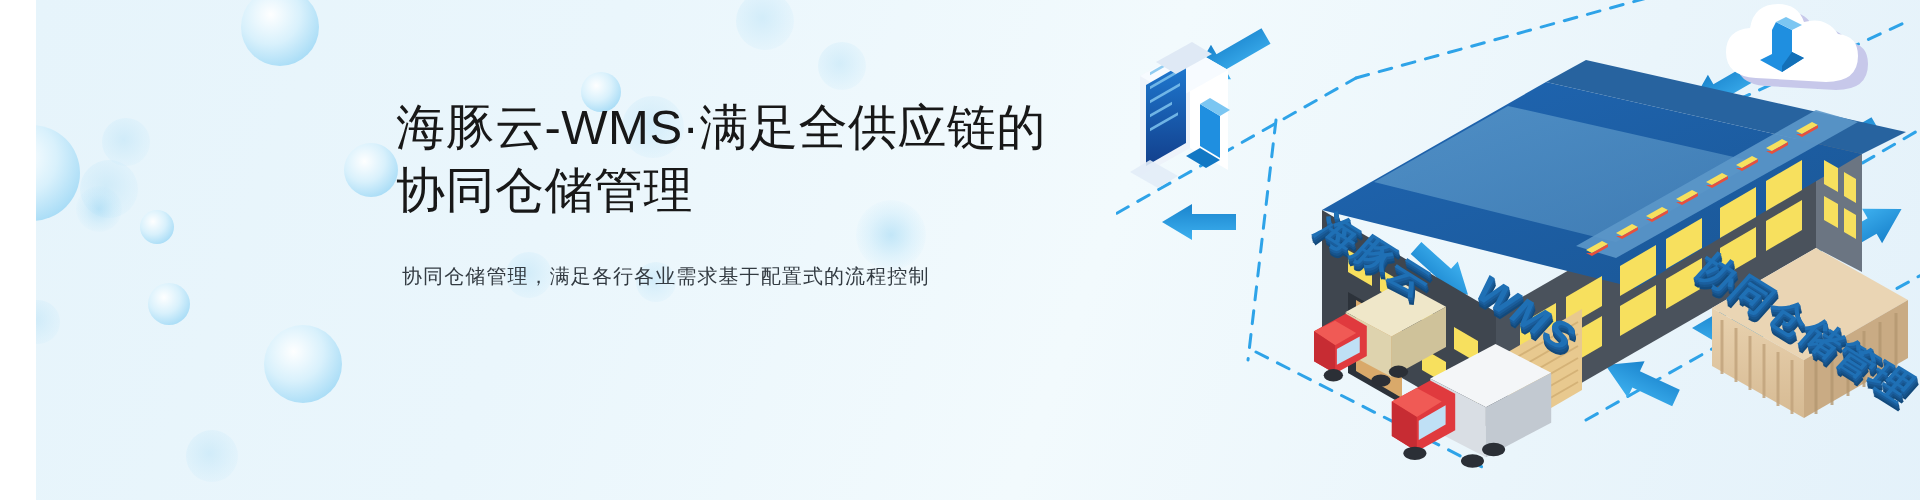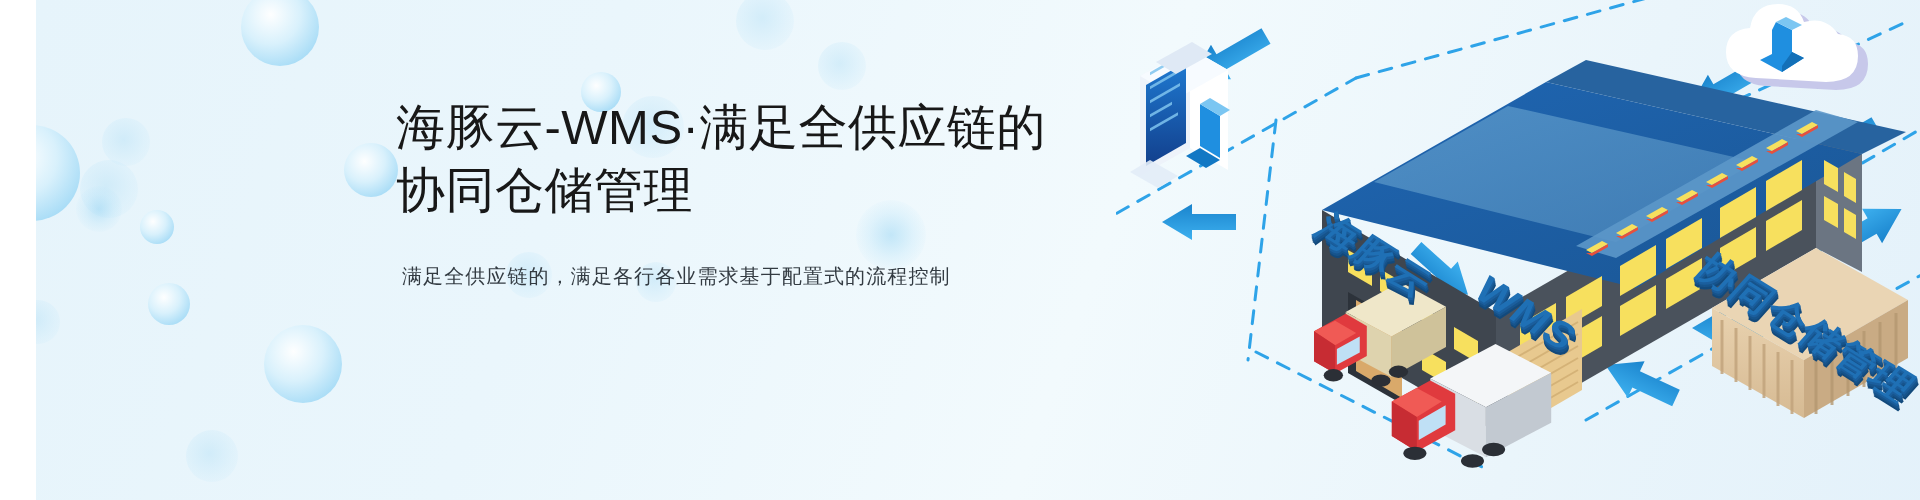--- a/index.html
+++ b/index.html
@@ -100,21 +100,21 @@
     <div class="bub soft" style="left:600px;top:262px;width:40px;height:40px;"></div>
     <div class="bub ring" style="left:820px;top:200px;width:70px;height:70px;"></div>
     <div class="bub soft" style="left:150px;top:430px;width:52px;height:52px;"></div>
   </div>
 
   <div class="copy">
     <div class="headline">
       <span>海豚云-WMS·满足全供应链的</span>
       <span class="l2">协同仓储管理</span>
     </div>
-    <div class="subtitle">满足全供应链的，满足各行各业需求基于配置式的流程控制</div>
+    <div class="subtitle">协同仓储管理，满足各行各业需求基于配置式的流程控制</div>
   </div>
 
   <div class="art">
     <svg viewBox="0 0 840 500" xmlns="http://www.w3.org/2000/svg">
       <defs>
         <linearGradient id="roofG" x1="0" y1="0" x2="1" y2="1">
           <stop offset="0" stop-color="#1f66b3"></stop>
             <stop offset="1" stop-color="#1a5694"></stop>
         </linearGradient>
         <linearGradient id="skyG" x1="0" y1="0" x2="1" y2="1">

